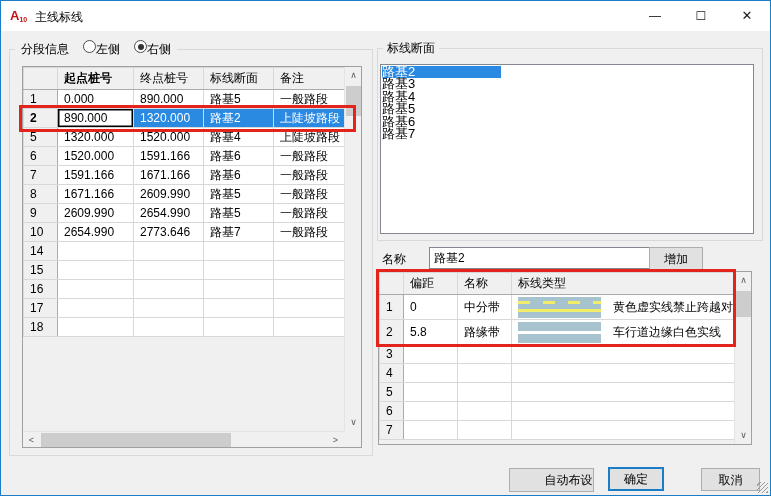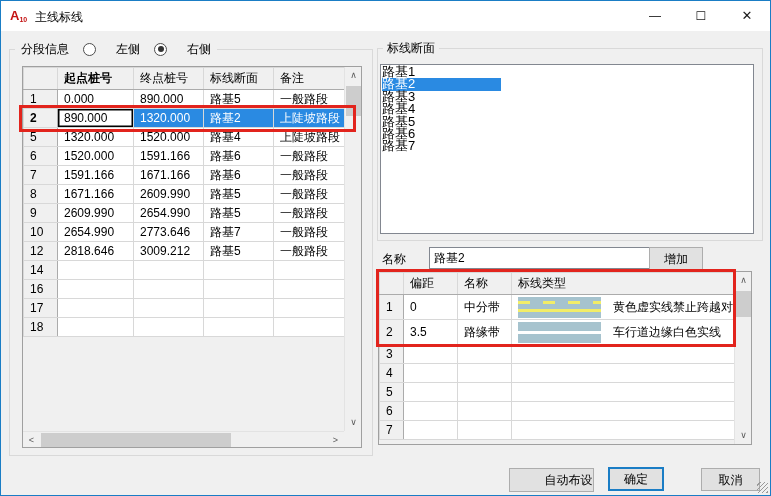--- a/index.html
+++ b/index.html
@@ -13,21 +13,21 @@
   .app-icon small{font-size:7px;font-weight:bold;vertical-align:-2px;}
   .win-title{position:absolute;left:34px;top:8px;font-size:12px;}
   .win-btns{position:absolute;right:0;top:0;display:flex;}
   .win-btn{width:46px;height:30px;text-align:center;line-height:30px;font-size:12px;color:#1a1a1a;}
   .win-btn.close{font-size:13px;}
   
   .grp{position:absolute;border:1px solid #d9d9d9;}
   .grp-label{position:absolute;background:#f0f0f0;padding:0 4px;height:18px;line-height:18px;z-index:2;}
   .radio-row{position:absolute;left:14px;top:39px;height:18px;line-height:18px;background:#f0f0f0;
     display:flex;gap:14px;padding:0 6px;z-index:2;align-items:center;}
-  .radio{display:flex;align-items:center;gap:20px;}
+  .radio{display:flex;align-items:flex-start;gap:0;}
   .rb{width:13px;height:13px;border:1px solid #4d4d4d;border-radius:50%;background:#fff;position:relative;}
   .rb.on::after{content:"";position:absolute;left:2.5px;top:2.5px;width:6px;height:6px;border-radius:50%;background:#333;}
   
   .gridwrap{position:absolute;background:#f0f0f0;border:1px solid #a0a0a0;overflow:hidden;}
   table.grid{border-collapse:collapse;table-layout:fixed;background:#fff;}
   table.grid th,table.grid td{border:1px solid #d8d8d8;padding:0 0 0 6px;margin:0;
     white-space:nowrap;overflow:hidden;text-align:left;font-weight:normal;font-size:12px;}
   table.grid thead th{background:#f0f0f0;border-bottom:1px solid #ababab;}
   table.grid tbody th{background:#f0f0f0;border-right:1px solid #ababab;}
   table.grid thead th.b{font-weight:bold;}
@@ -165,28 +165,28 @@
             <td>一般路段</td>
           </tr>
           <tr>
             <th>10</th>
             <td>2654.990</td>
             <td>2773.646</td>
             <td>路基7</td>
             <td>一般路段</td>
           </tr>
           <tr>
-            <th>12</th>
-            <td>2818.646</td>
-            <td>3009.212</td>
-            <td>路基5</td>
-            <td>一般路段</td>
-          </tr>
-          <tr>
             <th>14</th>
+            <td></td>
+            <td></td>
+            <td></td>
+            <td></td>
+          </tr>
+          <tr>
+            <th>15</th>
             <td></td>
             <td></td>
             <td></td>
             <td></td>
           </tr>
           <tr>
             <th>16</th>
             <td></td>
             <td></td>
             <td></td>
@@ -217,21 +217,20 @@
       <div class="sb-btn" style="left:0;">&lt;</div>
       <div class="sb-thumb" style="left:18px;top:1px;width:190px;height:14px;"></div>
       <div class="sb-btn" style="right:0;">&gt;</div>
     </div>
     <div class="sb-corner" style="right:0;bottom:0;"></div>
   </div>
 
   <div class="grp" style="left:376px;top:47px;width:386px;height:193px;"></div>
   <div class="grp-label" style="left:382px;top:38px;">标线断面</div>
   <div class="listbox" style="left:379px;top:63px;width:374px;height:170px;">
-      <div class="lb-item">路基1</div>
       <div class="lb-item sel">路基2</div>
       <div class="lb-item">路基3</div>
       <div class="lb-item">路基4</div>
       <div class="lb-item">路基5</div>
       <div class="lb-item">路基6</div>
       <div class="lb-item">路基7</div>
     </div>
 
   <div class="field-label" style="left:381px;top:248px;">名称</div>
   <input class="textinput" style="left: 428px; top: 246px; width: 245px; height: 22px;" value="路基2">
@@ -263,21 +262,21 @@
                 <div class="road-g">
                   <i class="dash"></i>
                   <i class="soly"></i>
                 </div>
                 <span class="g-desc">黄色虚实线禁止跨越对向...</span>
               </div>
             </td>
           </tr>
           <tr class="tall">
             <th>2</th>
-            <td>3.5</td>
+            <td>5.8</td>
             <td>路缘带</td>
             <td class="typecell">
               <div class="typeflex">
                 <div class="road-g">
                   <i class="solw"></i>
                 </div>
                 <span class="g-desc">车行道边缘白色实线</span>
               </div>
             </td>
           </tr>

